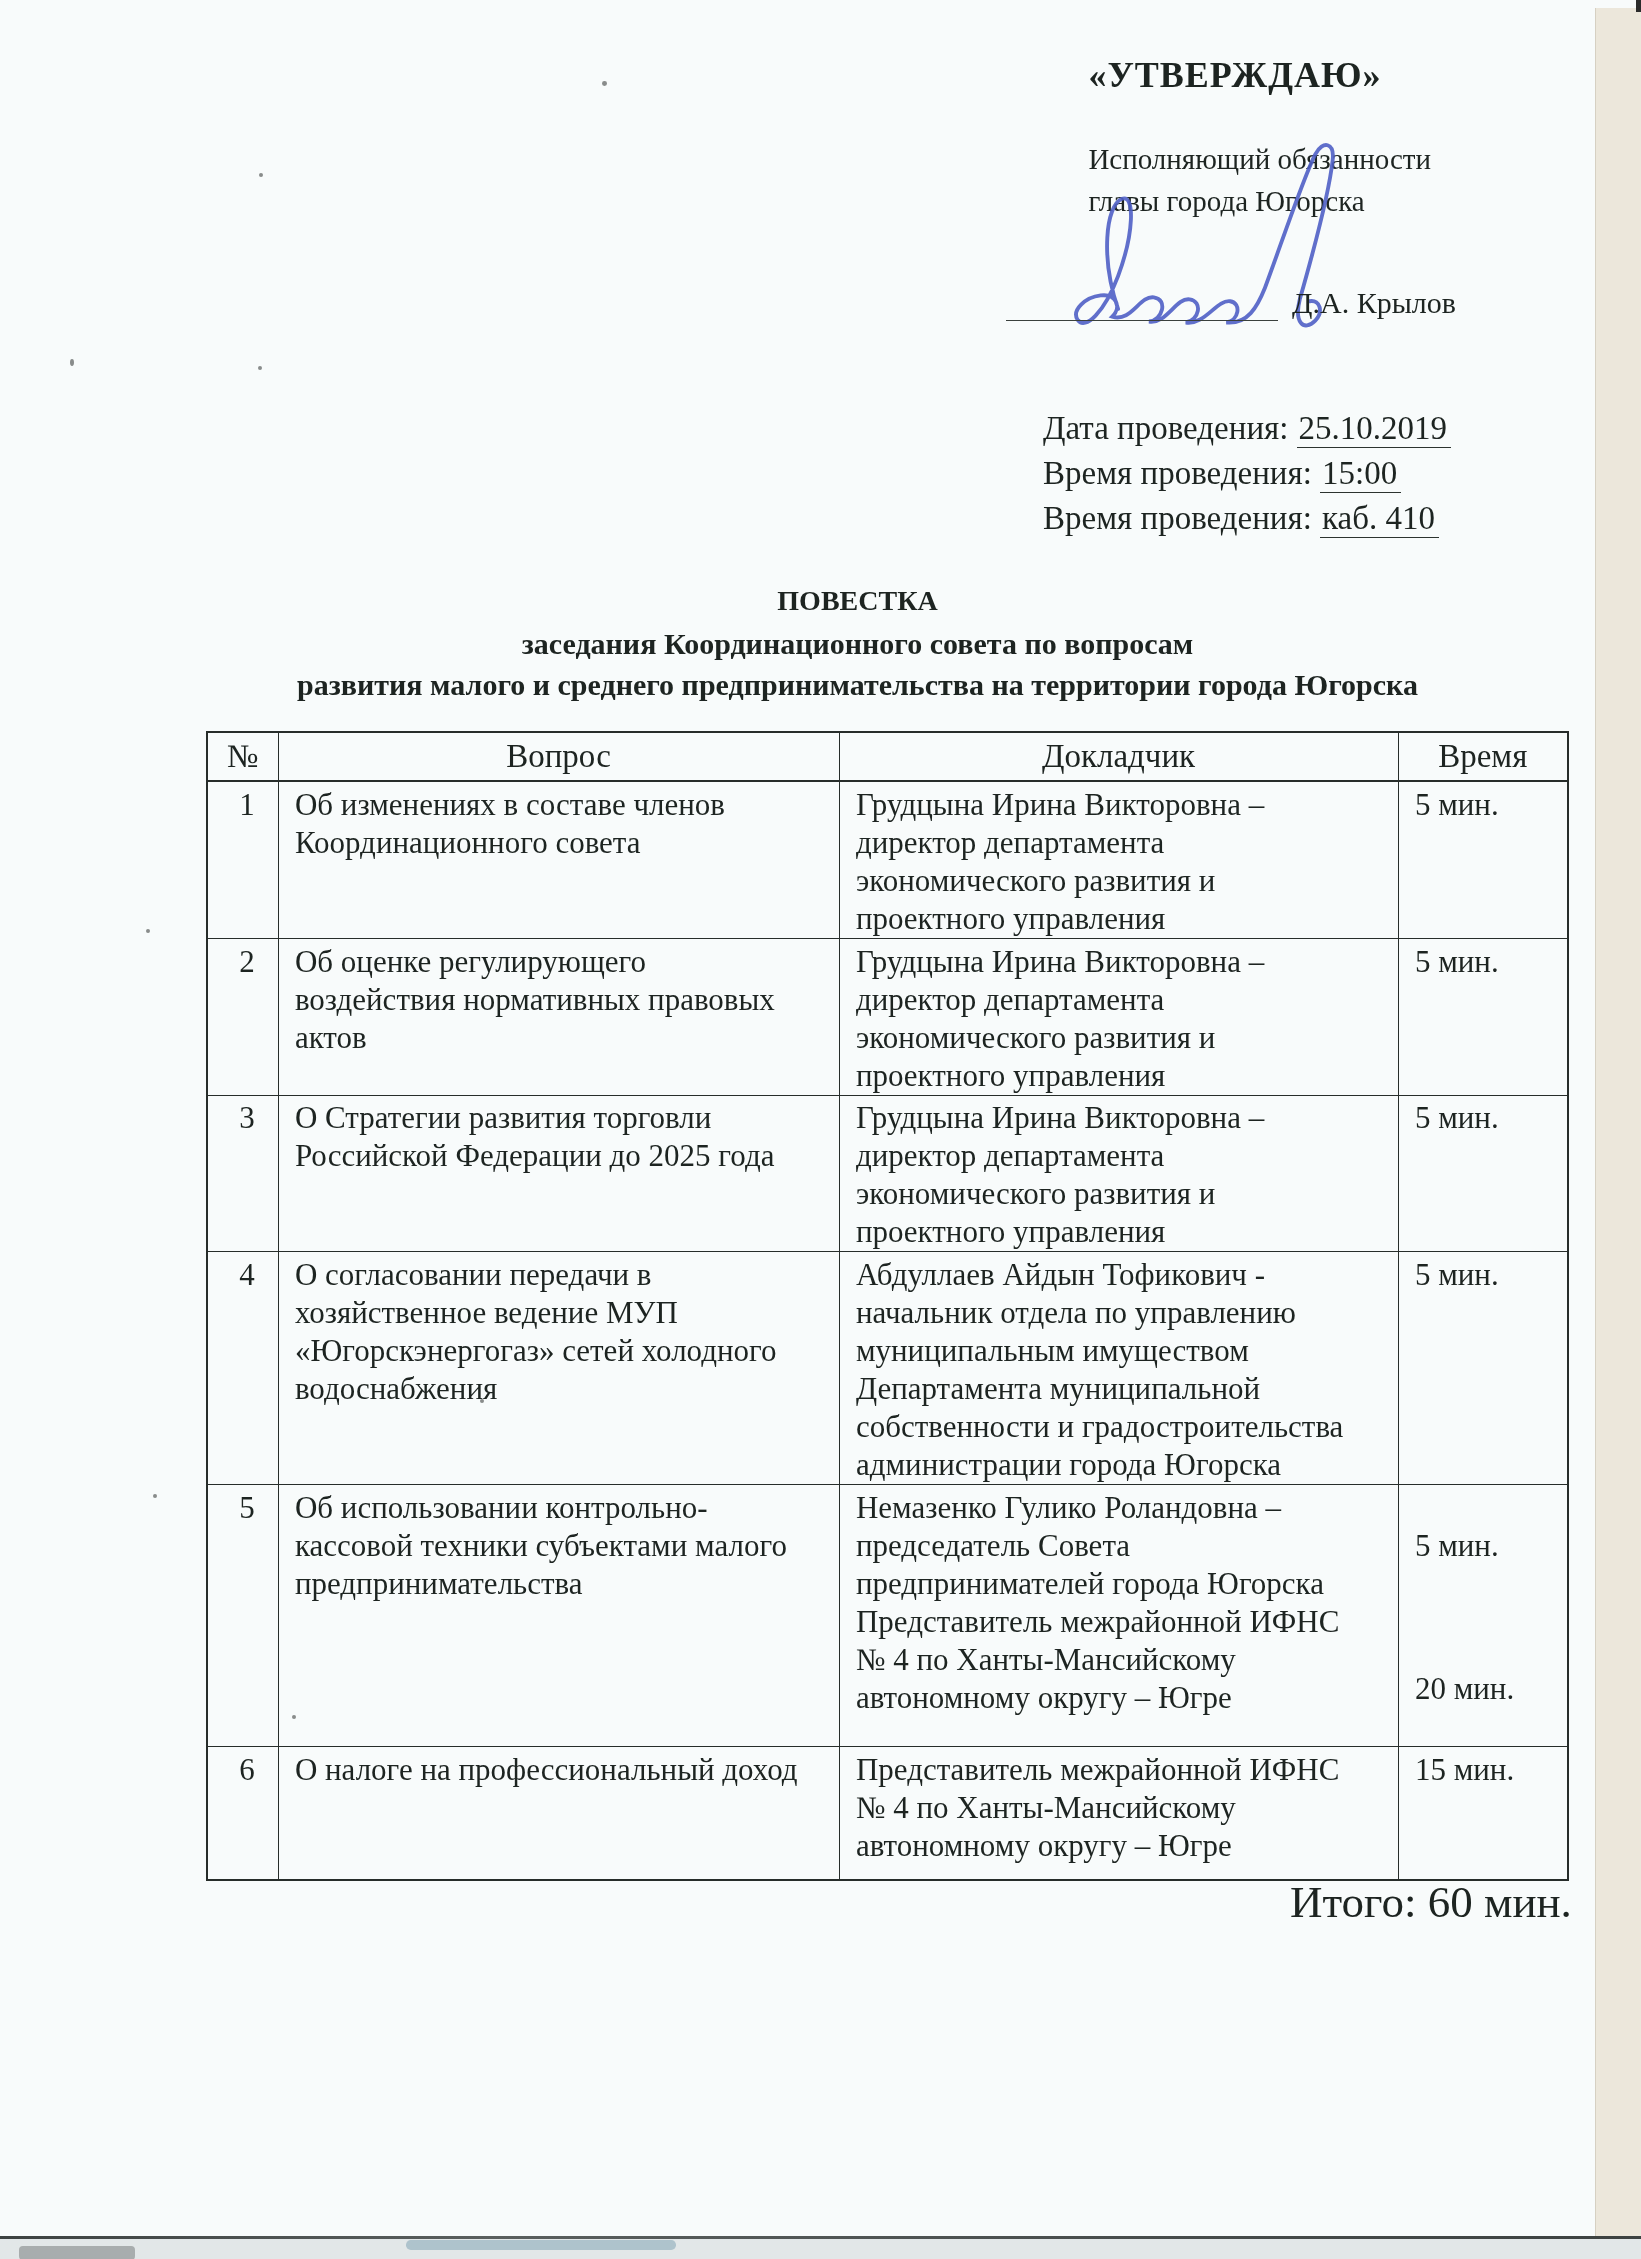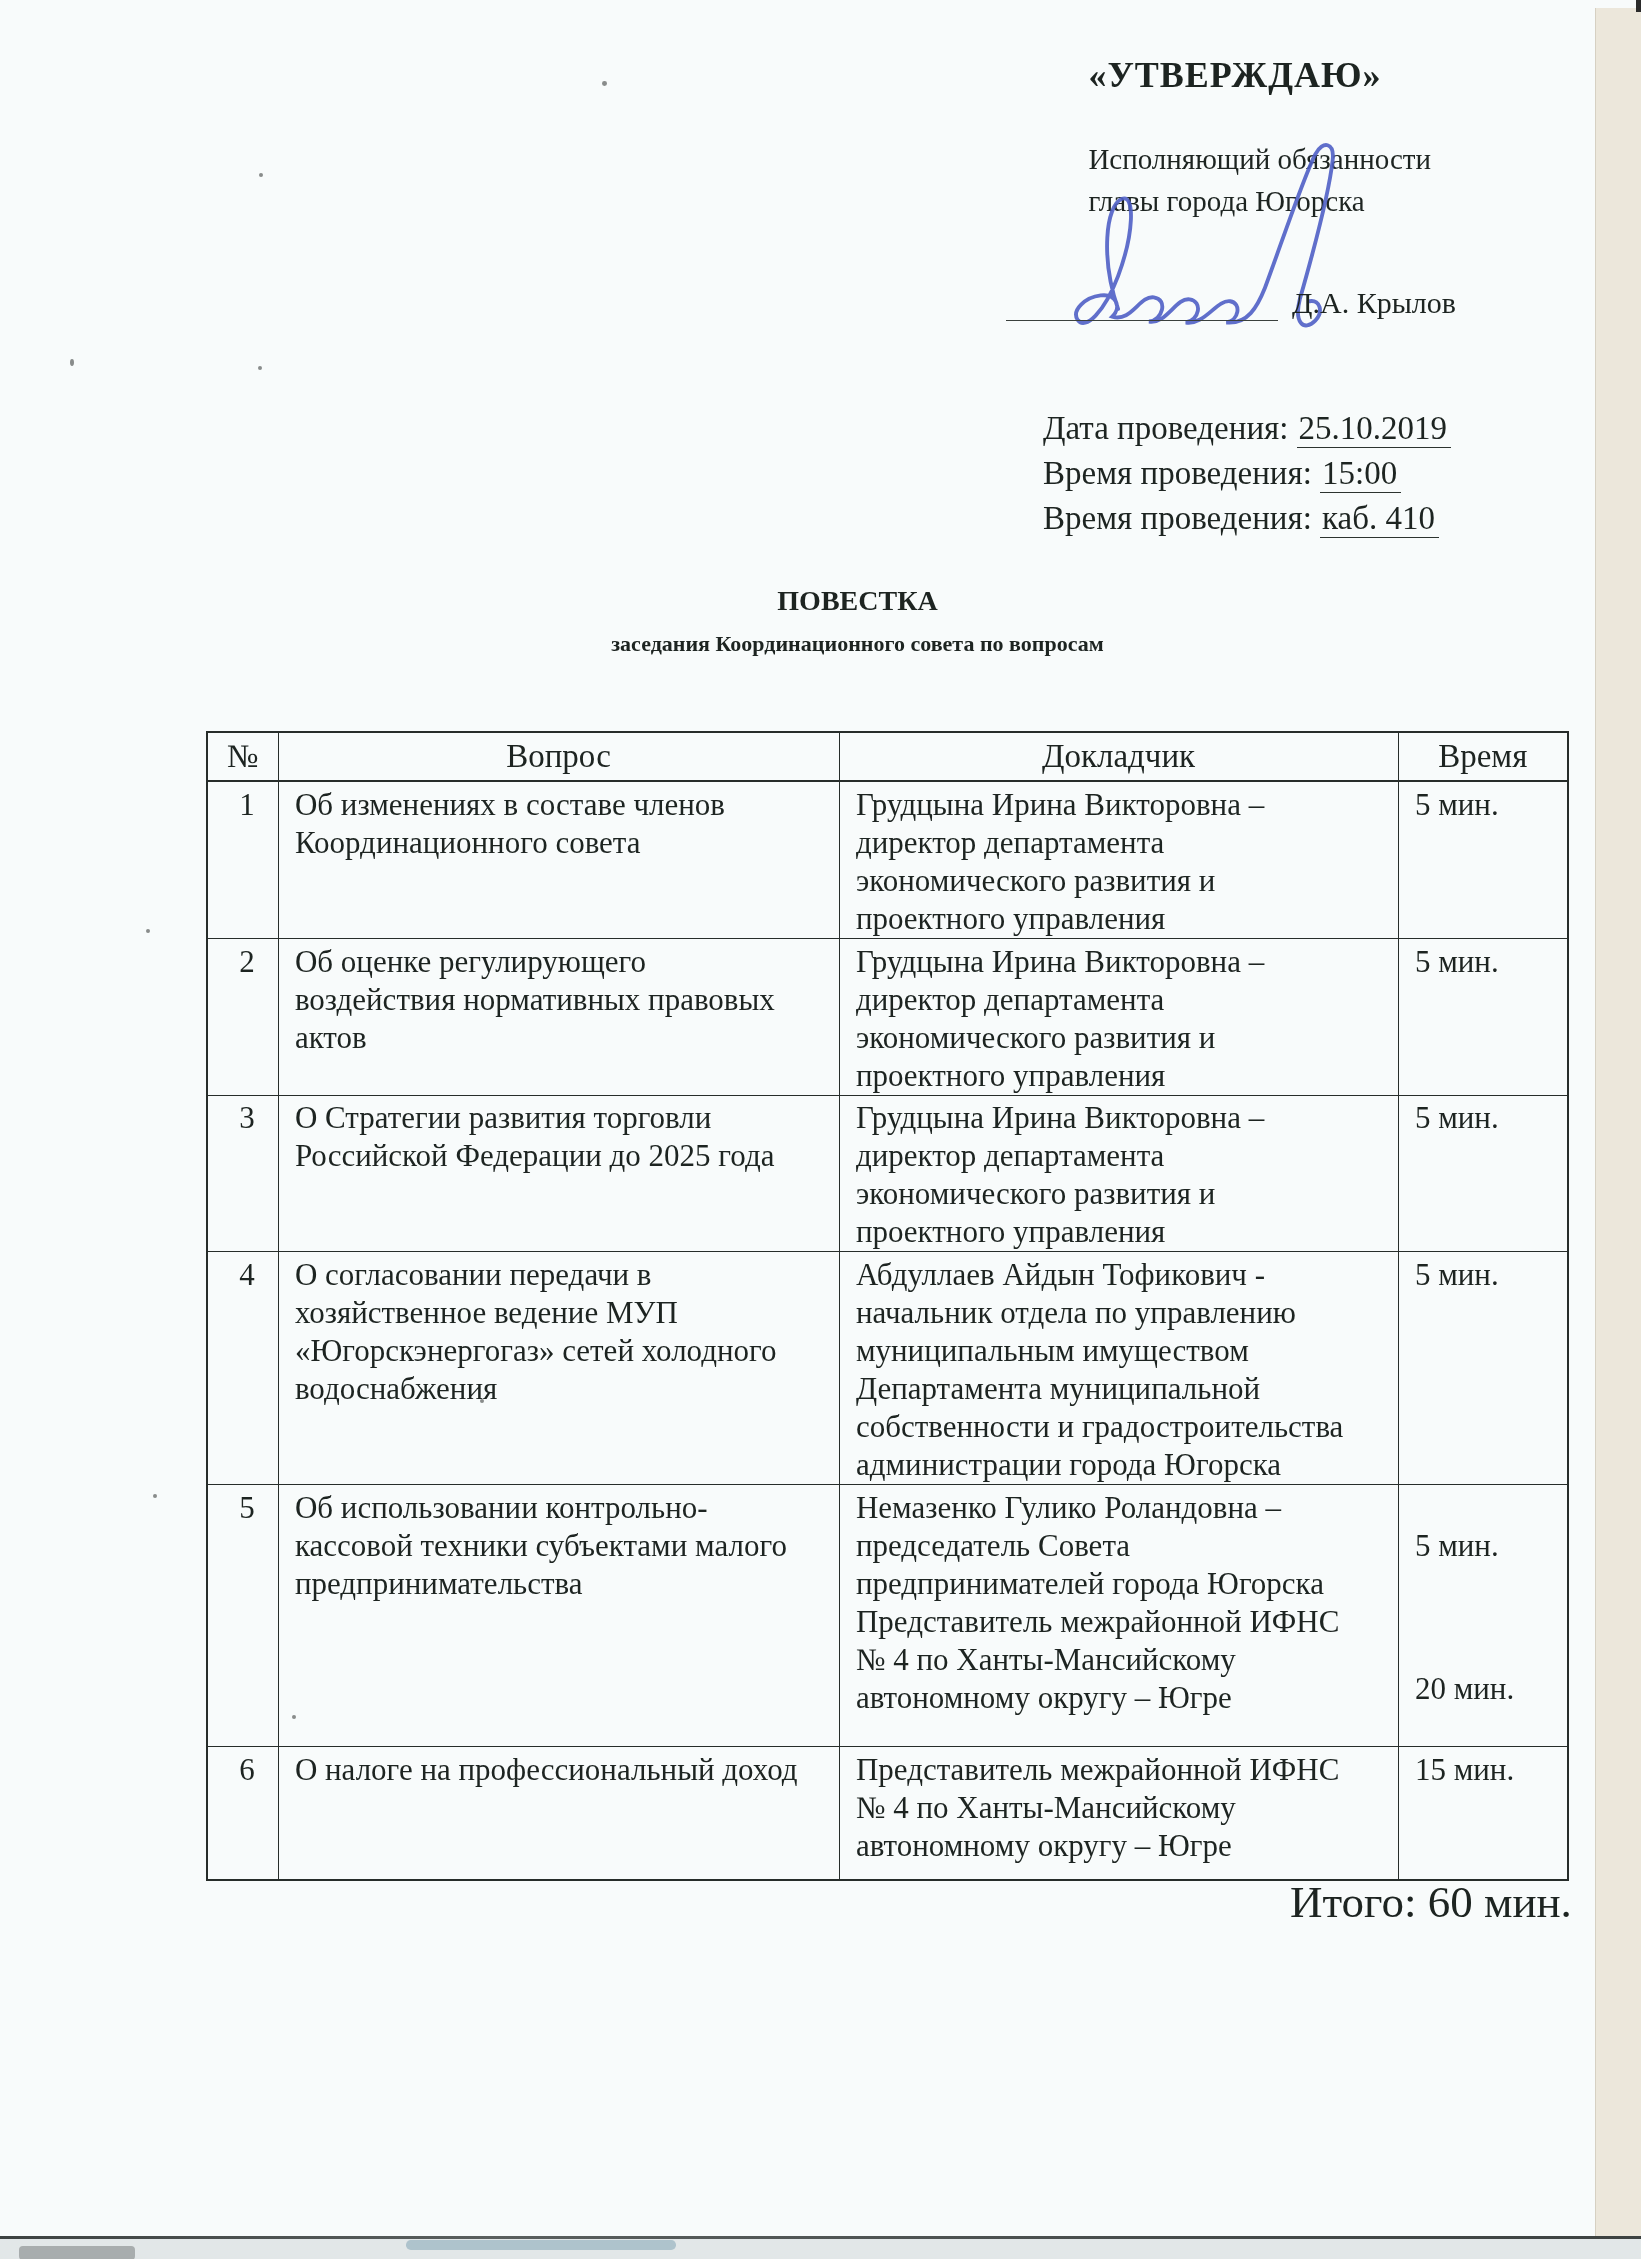--- a/index.html
+++ b/index.html
@@ -23,21 +23,21 @@
   .sig-line { left: 1006px; top: 320px; width: 272px; border-top: 1.9px solid #3a403d; height: 0; }
   .signer { left: 1292px; top: 286px; font-size: 30px; }
 
   
   .meeting { left: 1043px; top: 406px; font-size: 33px; line-height: 45px; }
   .meeting .val { border-bottom: 1.9px solid #2c332f; padding: 0 3.9px 1px 1.9px; margin-top: 39px; }
 
   
   .title-block { left: 85px; top: 579px; width: 1545px; text-align: center; font-weight: bold; }
   .title-main { font-size: 28px; line-height: 44px; }
-  .title-sub { font-size: 22px; line-height: 41px; }
+  .title-sub { font-size: 30px; line-height: 41px; }
 
   
   table.agenda {
     position: absolute; left: 206px; top: 731px;
     width: 1361px; border-collapse: collapse;
     font-size: 31px; line-height: 38px;
     table-layout: fixed;
   }
   table.agenda th, table.agenda td {
     border: 1.9px solid #272d2a;
@@ -103,20 +103,21 @@
 
 <div class="abs meeting">
   <div><span>Дата проведения: </span><span class="val">25.10.2019</span></div>
   <div><span>Время проведения: </span><span class="val">15:00</span></div>
   <div><span>Время проведения: </span><span class="val">каб. 410</span></div>
 </div>
 
 <div class="abs title-block">
   <div class="title-main">ПОВЕСТКА</div>
   <div class="title-sub">заседания Координационного совета по вопросам</div>
+  <div class="title-sub">развития малого и среднего предпринимательства на территории города Югорска</div>
 </div>
 
 <table class="agenda">
   <colgroup>
     <col style="width:71px">
       <col style="width:561px">
       <col style="width:559px">
       <col style="width:170px">
   </colgroup>
   <thead>

